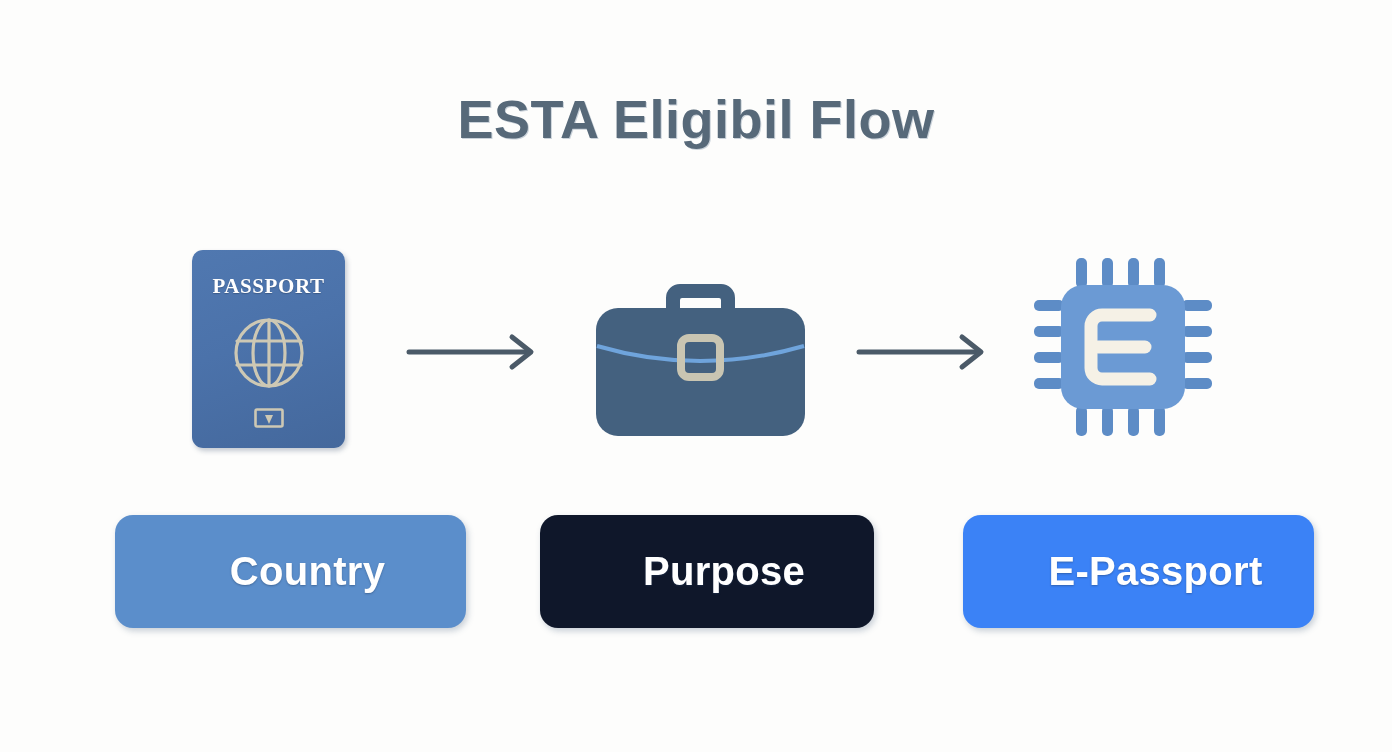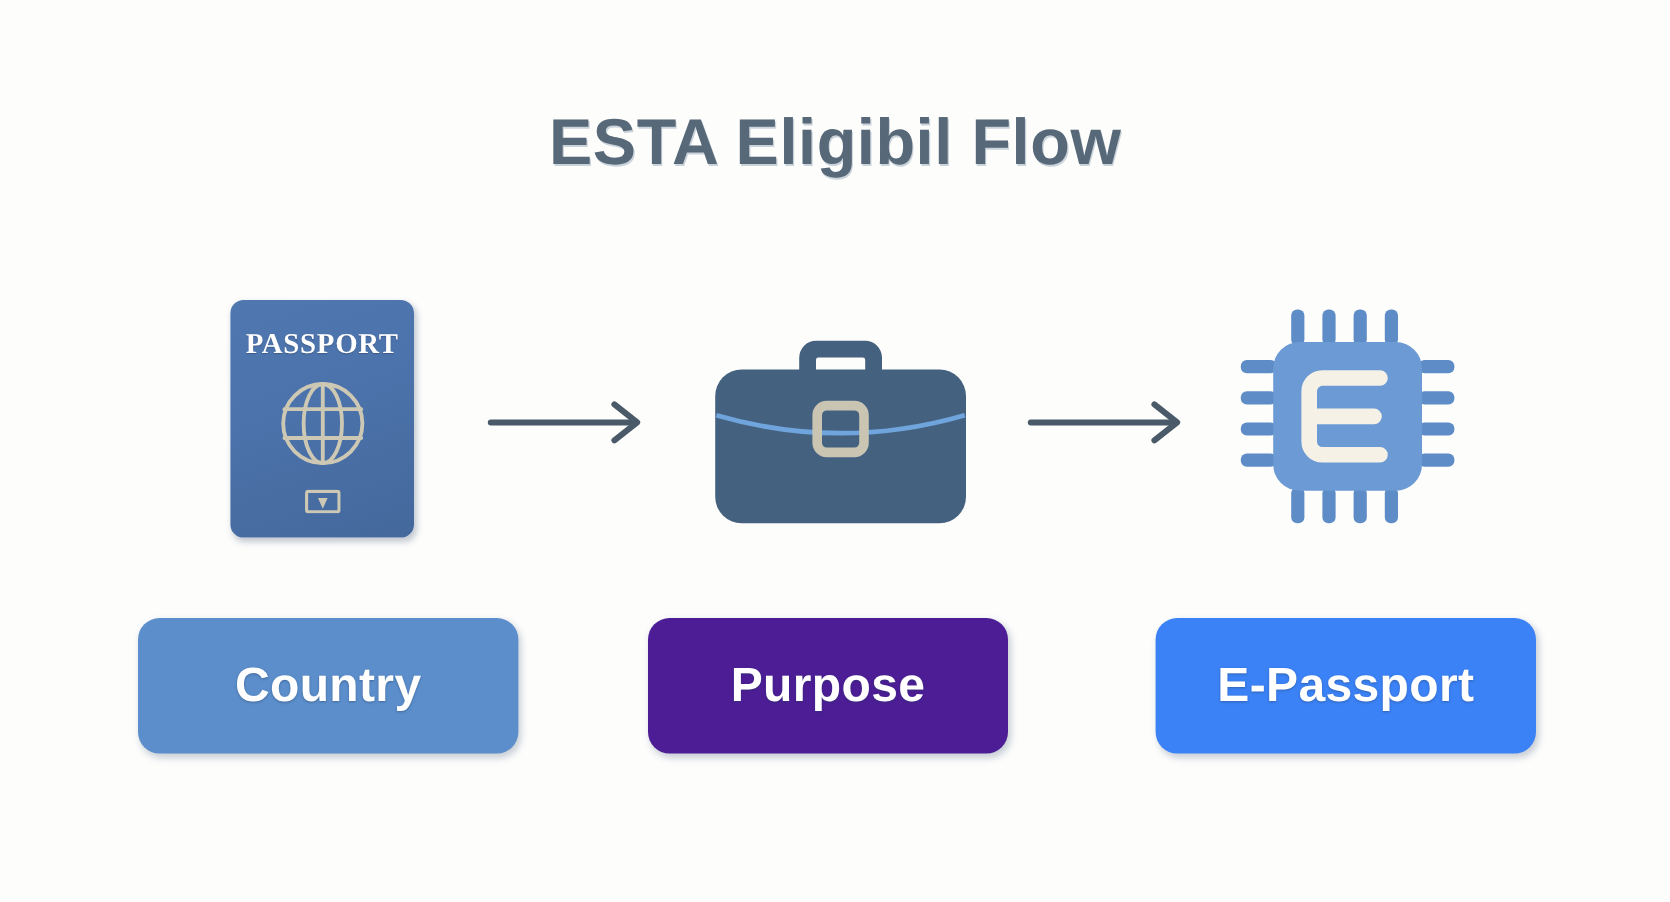--- a/index.html
+++ b/index.html
@@ -55,21 +55,21 @@
     box-shadow: 2px 3px 5px rgba(60,80,110,0.30);
   }
   .passport-label {
     position: absolute;
     top: 24px;
     left: 0;
     width: 100%;
     text-align: center;
     font-family: "Liberation Serif", serif;
     font-weight: 700;
-    font-size: 24px;
+    font-size: 21px;
     letter-spacing: 0.6px;
     color: #ffffff;
     text-shadow: 0 1px 1px rgba(40,60,90,0.45);
   }
   .globe {
     position: absolute;
     top: 66px;
     left: 50%;
     margin-left: -37px;
     width: 74px;
@@ -124,23 +124,24 @@
     align-items: center;
     justify-content: center;
     color: #ffffff;
     font-size: 40px;
     font-weight: 600;
     letter-spacing: 0.3px;
     text-shadow: 0 1px 2px rgba(35,60,95,0.45);
     box-shadow: 2px 3px 6px rgba(60,85,120,0.28);
     white-space: nowrap;
     user-select: none;
+    padding-left: 34px;
   }
   .btn-1 { left: 115px;  width: 317px; background: #5b8ecb; }
-  .btn-2 { left: 540px;  width: 300px; background: #4c1d95; }
+  .btn-2 { left: 540px;  width: 300px; background: #0f172a; }
   .btn-3 { left: 963px;  width: 317px; background: #3b82f6; }
 </style>
 </head>
 <body>
 
 <div class="canvas">
 
   <div class="title">ESTA Eligibil Flow</div>
 
   <div class="icon-row">

